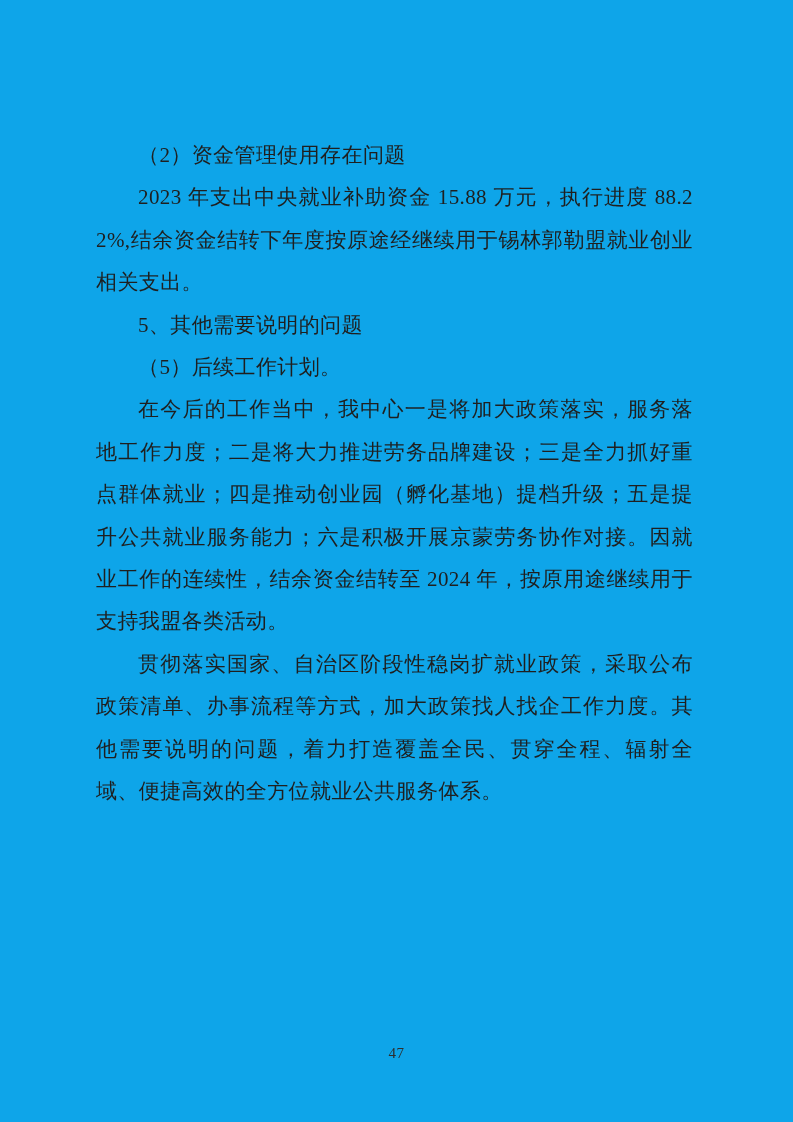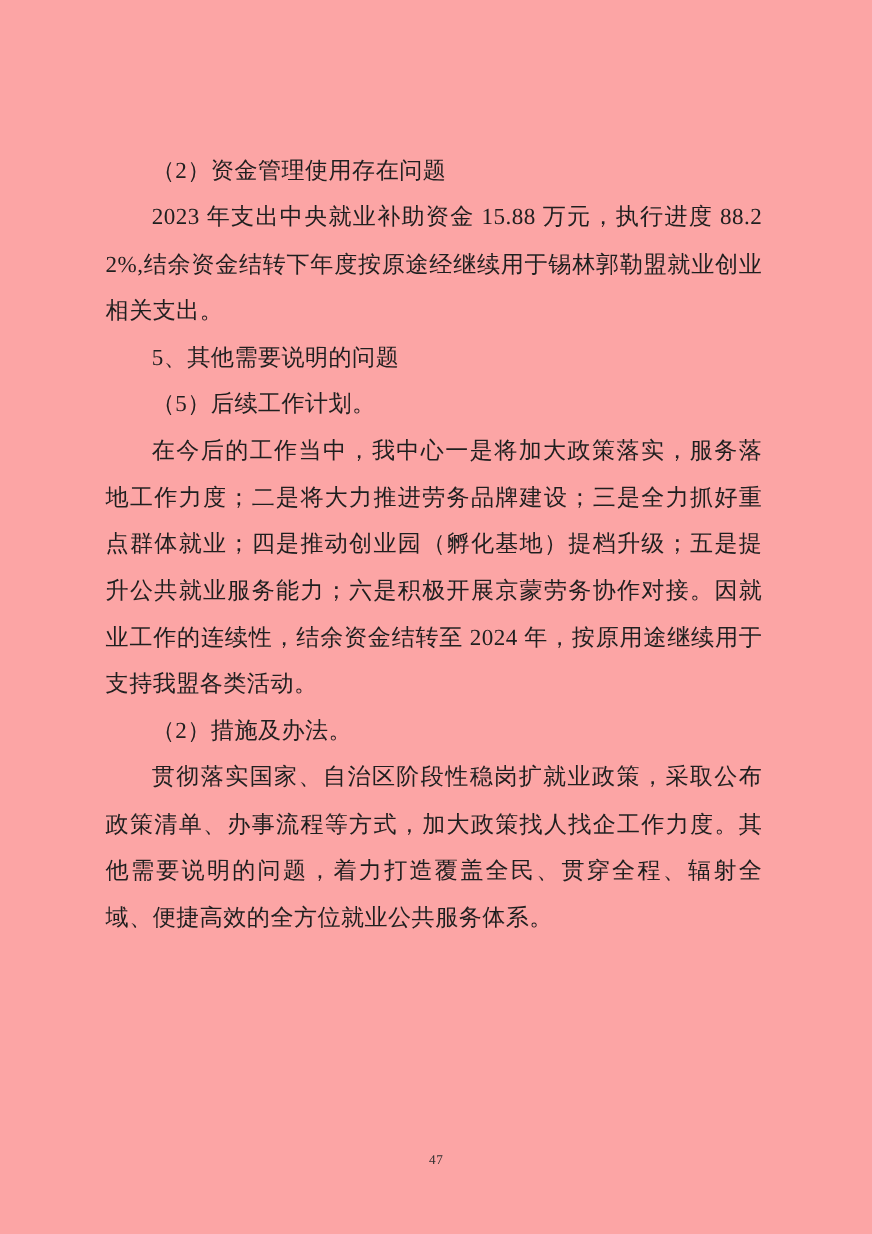--- a/index.html
+++ b/index.html
@@ -5,21 +5,21 @@
   html, body {
     margin: 0;
     padding: 0;
     background: #e8e8e8;
   }
   .page {
     position: relative;
     width: 793px;
     height: 1122px;
     margin: 0 auto;
-    background: #fca5a5;
+    background: #0ea5e9;
     overflow: hidden;
     font-family: "Liberation Serif", "DejaVu Serif", serif;
   }
   .content {
     position: absolute;
     left: 96px;
     top: 134px;
     width: 597px;
     color: #1f1f1f;
   }
@@ -32,32 +32,31 @@
     text-indent: 2em;
     letter-spacing: 0.4px;
     word-break: break-all;
   }
   .page-number {
     position: absolute;
     left: 0;
     right: 0;
     bottom: 60px;
     text-align: center;
-    font-size: 12px;
+    font-size: 15px;
     color: #2e2e2e;
     letter-spacing: 0.5px;
   }
 </style>
 </head>
 <body>
 
 <div class="page">
   <div class="content">
     <p class="para">（2）资金管理使用存在问题</p>
     <p class="para">2023 年支出中央就业补助资金 15.88 万元，执行进度 88.22%,结余资金结转下年度按原途经继续用于锡林郭勒盟就业创业相关支出。</p>
     <p class="para">5、其他需要说明的问题</p>
     <p class="para">（5）后续工作计划。</p>
     <p class="para">在今后的工作当中，我中心一是将加大政策落实，服务落地工作力度；二是将大力推进劳务品牌建设；三是全力抓好重点群体就业；四是推动创业园（孵化基地）提档升级；五是提升公共就业服务能力；六是积极开展京蒙劳务协作对接。因就业工作的连续性，结余资金结转至 2024 年，按原用途继续用于支持我盟各类活动。</p>
-    <p class="para">（2）措施及办法。</p>
     <p class="para">贯彻落实国家、自治区阶段性稳岗扩就业政策，采取公布政策清单、办事流程等方式，加大政策找人找企工作力度。其他需要说明的问题，着力打造覆盖全民、贯穿全程、辐射全域、便捷高效的全方位就业公共服务体系。</p>
   </div>
   <div class="page-number">47</div>
 </div>
 
 </body></html>

